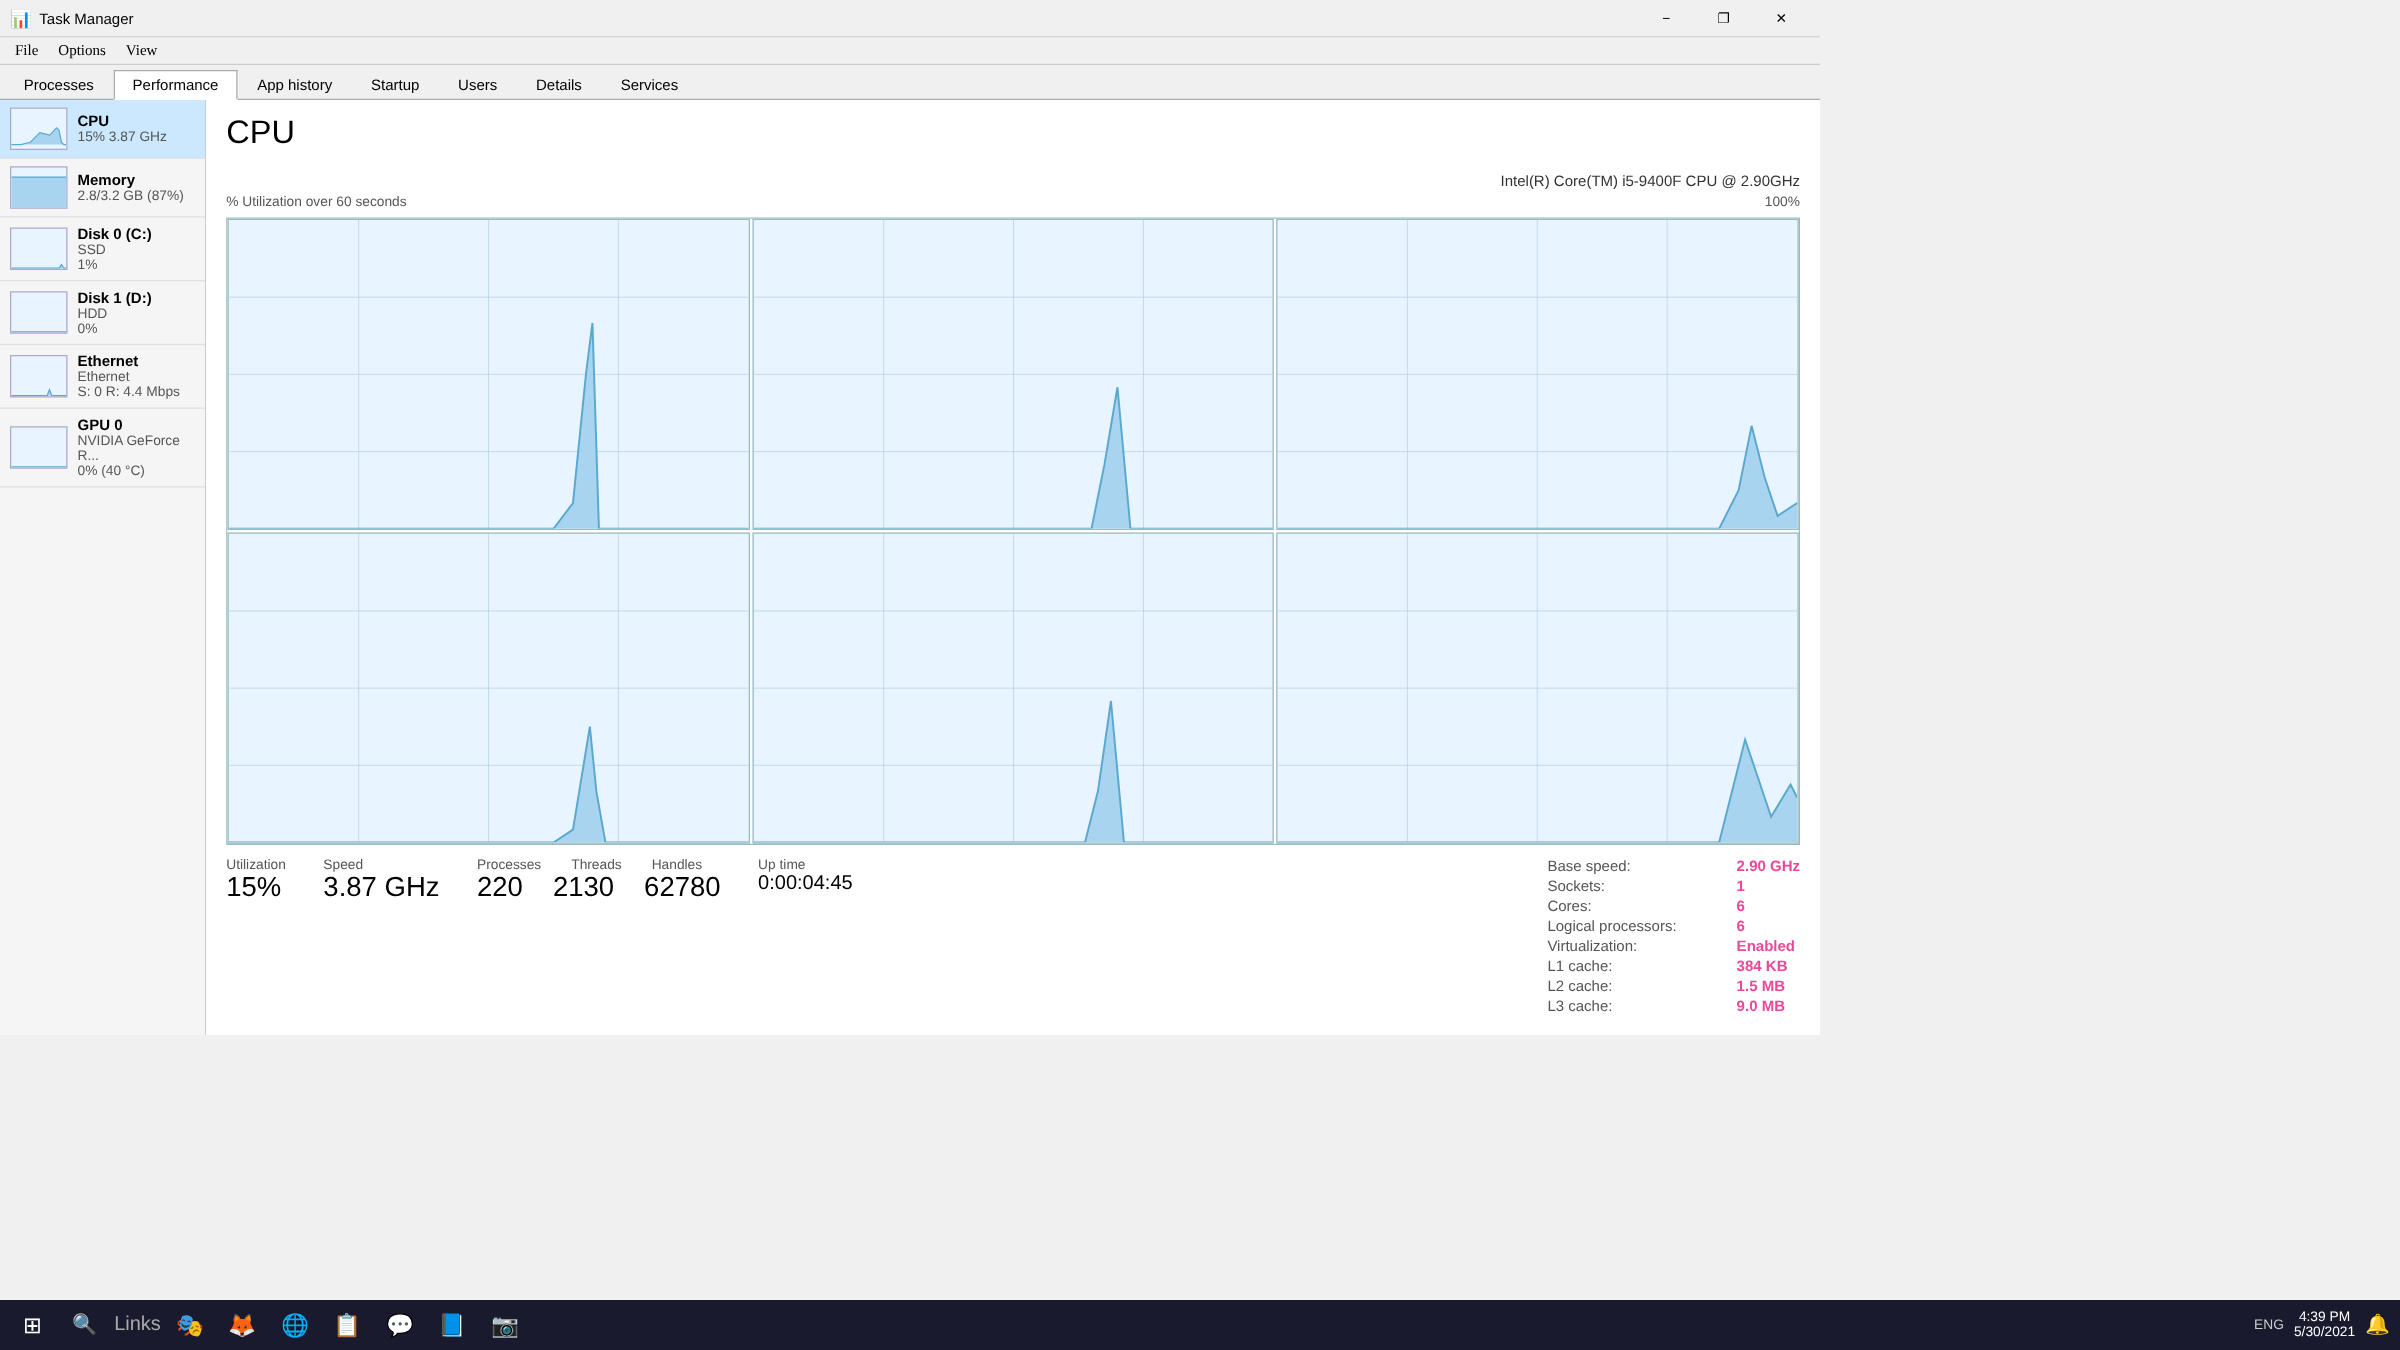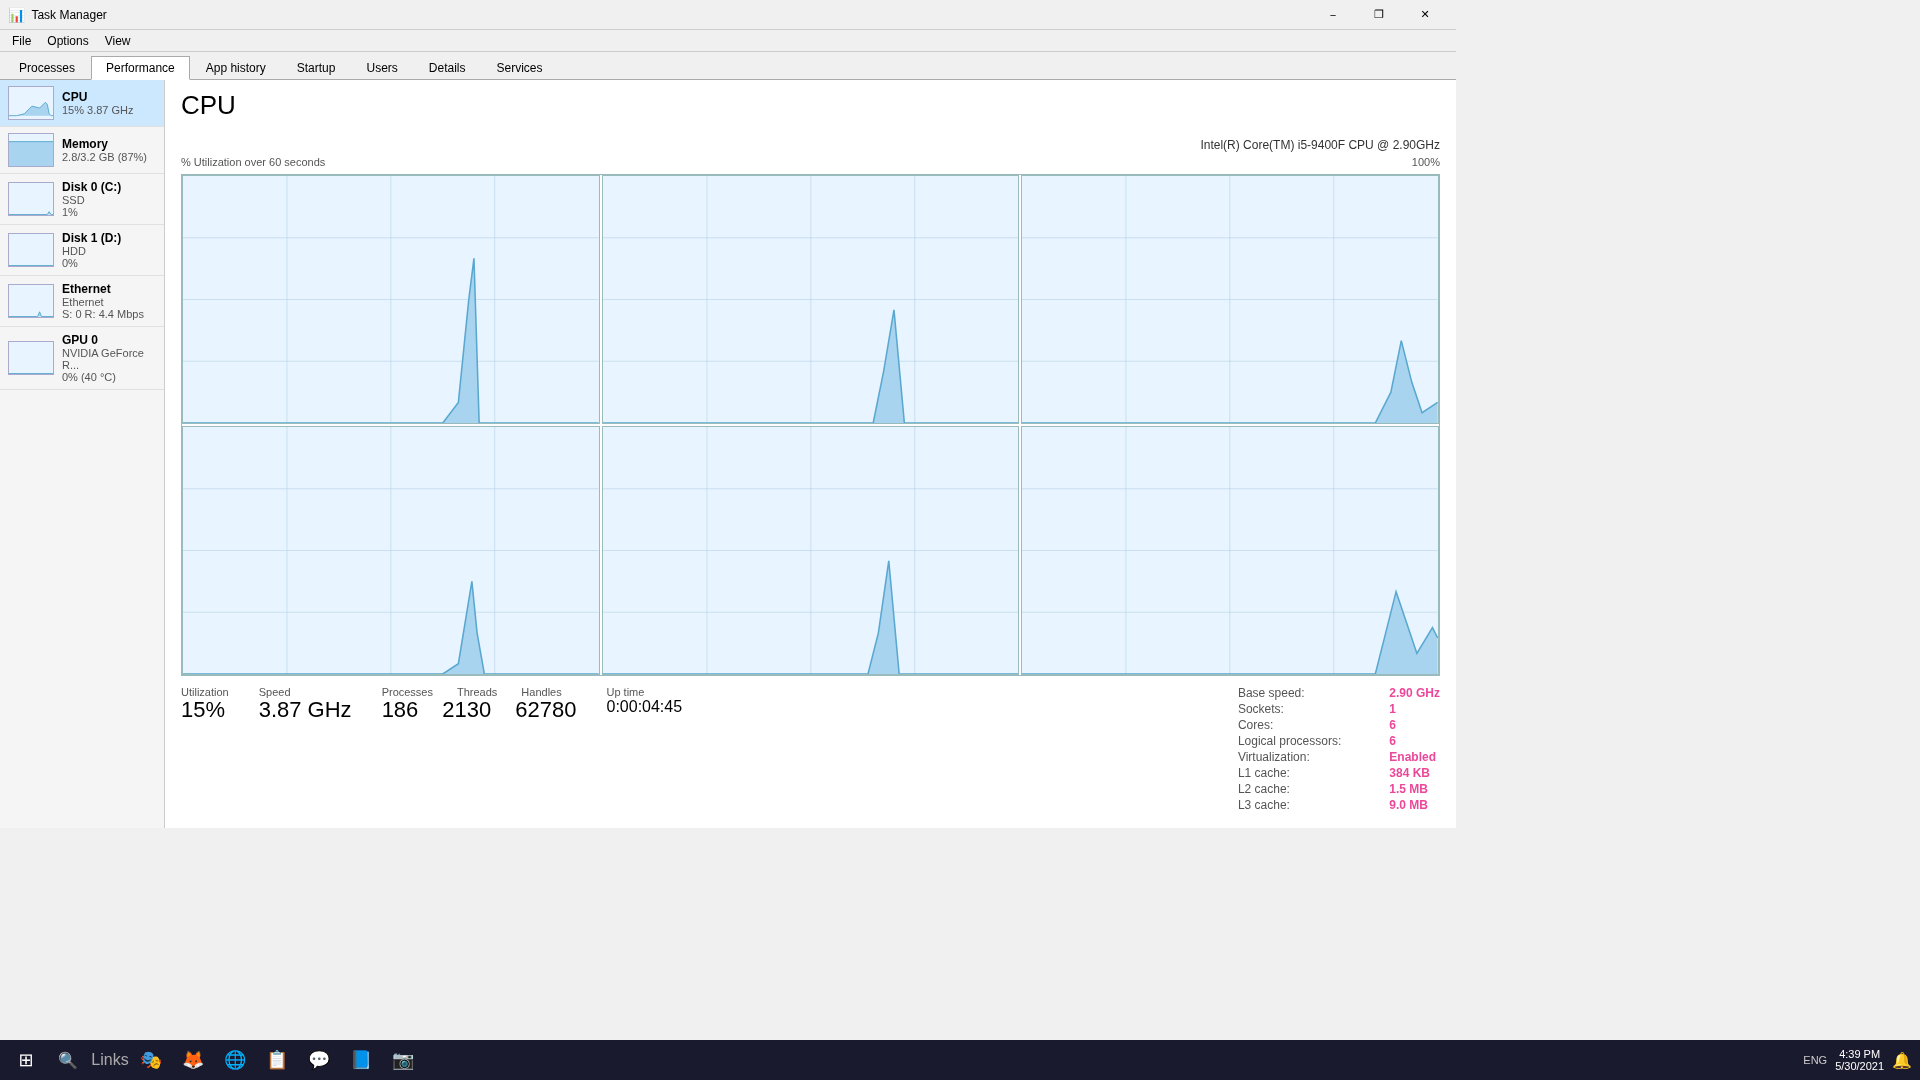--- a/index.html
+++ b/index.html
@@ -53,20 +53,21 @@
       height: 22px;
       display: flex;
       align-items: center;
       padding: 0 4px;
       border-bottom: 1px solid #ccc;
     }
     .menu-item {
       padding: 2px 8px;
       cursor: pointer;
       font-size: 12px;
+      font-family: Liberation Serif, serif;
     }
 
     
     .tabs {
       background: #f0f0f0;
       height: 28px;
       display: flex;
       align-items: flex-end;
       padding: 0 4px;
       border-bottom: 1px solid #aaa;
@@ -486,21 +487,21 @@
         <div class="stat-label">Speed</div>
         <div class="stat-value">3.87 GHz</div>
       </div>
       <div style="margin-right:30px;">
         <div style="display:flex; gap:24px;">
           <span class="stat-label">Processes</span>
           <span class="stat-label">Threads</span>
           <span class="stat-label">Handles</span>
         </div>
         <div style="display:flex; gap:24px;">
-          <span class="stat-value">186</span>
+          <span class="stat-value">220</span>
           <span class="stat-value">2130</span>
           <span class="stat-value">62780</span>
         </div>
       </div>
       <div class="stat-group">
         <div class="stat-label">Up time</div>
         <div class="uptime-val">0:00:04:45</div>
       </div>
       <div class="stats-right">
         <span class="key">Base speed:</span>

